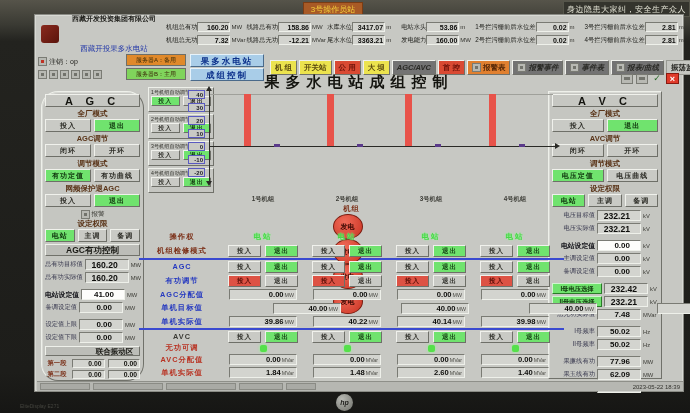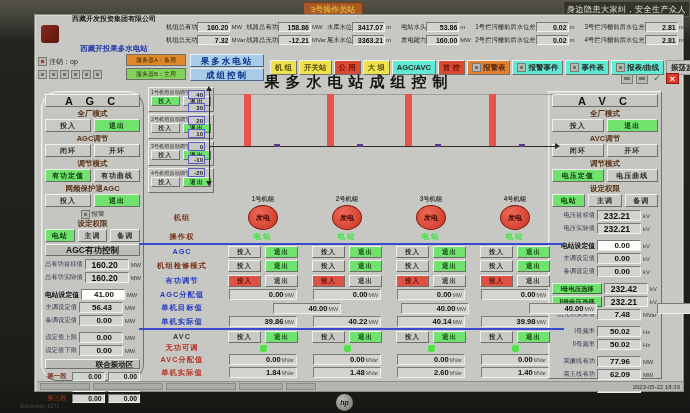--- a/index.html
+++ b/index.html
@@ -19,21 +19,21 @@
   #screen{position:absolute;left:34px;top:14px;width:650px;height:378px;background:#c7c8c3;
     border:1px solid #8a8b85;box-shadow:inset 0 0 0 1px #d8d9d4;}
   .raised{background:#c6c7c2;border:1px solid;border-color:#f0f1ec #70716a #70716a #f0f1ec;}
   .sunken{background:#d3d4cf;border:1px solid;border-color:#7a7b74 #eef0ea #eef0ea #7a7b74;}
   
   #hdr{position:absolute;left:3px;top:2px;width:644px;height:33px;display:flex;align-items:center;}
   .hdr-logo{width:18px;height:18px;margin:0 3px;background:linear-gradient(135deg,#8a2a1e,#5a140c);
     border-radius:3px;flex:none;}
   .company-col{width:104px;flex:none;text-align:center;}
   .company-l1{font-size:7px;font-weight:bold;color:#22221e;white-space:nowrap;}
-  .company-l2{font-size:7.5px;font-weight:bold;color:#2237a8;white-space:nowrap;margin-top:20px;}
+  .company-l2{font-size:7.5px;font-weight:normal;color:#2237a8;white-space:nowrap;margin-top:20px;}
   .hdr-fields{flex:1;display:flex;flex-direction:column;gap:3px;}
   .hdr-row{display:flex;align-items:center;gap:2px;}
   .hf{display:flex;align-items:center;}
   .hf-label{font-size:6.3px;color:#1c1c18;white-space:nowrap;}
   .hf-val{width:33px;height:10px;font-size:7px;font-weight:bold;color:#0e0e0c;text-align:right;
     padding-right:1px;line-height:9px;}
   .hf-unit{font-size:6px;color:#33332e;width:14px;padding-left:1px;}
   
   #tbar{position:absolute;left:3px;top:38px;width:644px;height:28px;display:flex;align-items:center;}
   .tb-left{width:88px;flex:none;}
@@ -49,21 +49,21 @@
   .nav-col{width:74px;flex:none;margin-right:6px;}
   .navbtn{height:13px;background:#a9cde8;border:1px solid;border-color:#e6f2fa #4a6a8a #4a6a8a #e6f2fa;
     color:#0a2f8a;font-weight:bold;font-size:8.5px;text-align:center;line-height:12px;letter-spacing:2px;}
   .navbtn+.navbtn{margin-top:1px;}
   .tabs{display:flex;gap:2px;height:15px;flex:1;}
   .tab{height:15px;border:1px solid;border-color:#f0f1ec #70716a #70716a #f0f1ec;font-size:7.5px;
     font-weight:bold;line-height:13px;text-align:center;padding:0 4px;white-space:nowrap;display:flex;align-items:center;gap:2px;}
   .tab.yellow{background:#ece34e;color:#5a4a10;}
   .tab.red{background:#d94a33;color:#6e130a;}
   .tab.orange{background:#e08030;color:#5a2a08;}
-  .tab.plain{background:#5eead4;color:#2a2a26;}
+  .tab.plain{background:#737373;color:#2a2a26;font-style:italic;}
   .tab.flat{background:#c6c7c2;color:#2a2a26;border-color:#9a9b94;}
   .tab .mini-ic{flex:none;}
   
   #main-title{position:absolute;left:0;top:58px;width:100%;text-align:center;font-size:15px;
     font-weight:bold;color:#14140f;letter-spacing:6px;}
   #win-icons{position:absolute;right:4px;top:58px;display:flex;gap:3px;align-items:center;}
   .wic{width:12px;height:10px;background:#b8b9b3;border:1px solid #7a7b74;position:relative;}
   .wic::after{content:"";position:absolute;left:2px;top:2px;right:2px;height:3px;background:#73746d;}
   .wic-check{width:12px;height:11px;color:#2a6a2a;font-size:9px;font-weight:bold;line-height:11px;text-align:center;background:none;border:none;}
   .wic-check::after{display:none;}
@@ -351,25 +351,20 @@
             <span class="vbox sunken big">160.20</span>
             <span class="vunit">MW</span>
           </div>
           <div class="gap4"></div>
           <div class="vrow">
             <span class="vlabel bold">电站设定值</span>
             <span class="vbox sunken white">41.00</span>
             <span class="vunit">MW</span>
           </div>
           <div class="vrow">
-            <span class="vlabel">主调设定值</span>
-            <span class="vbox sunken">56.43</span>
-            <span class="vunit">MW</span>
-          </div>
-          <div class="vrow">
             <span class="vlabel">备调设定值</span>
             <span class="vbox sunken">0.00</span>
             <span class="vunit">MW</span>
           </div>
           <div class="gap4"></div>
           <div class="vrow">
             <span class="vlabel">设定值上限</span>
             <span class="vbox sunken">0.00</span>
             <span class="vunit">MW</span>
           </div>
@@ -553,21 +548,21 @@
       </div>
 
     <div id="utable">
         <div class="trow" style="height: 9px;">
           <div class="tlab"></div>
           <div class="tcell thead">1号机组</div>
           <div class="tcell thead">2号机组</div>
           <div class="tcell thead">3号机组</div>
           <div class="tcell thead">4号机组</div>
         </div>
-        <div class="trow" style="height: 27px;">
+        <div class="trow" style="height: 27px; flex-direction: column;">
           <div class="tlab maroon">机组</div>
           <div class="tcell">
             <div class="gen-circle">发电</div>
           </div>
           <div class="tcell">
             <div class="gen-circle">发电</div>
           </div>
           <div class="tcell">
             <div class="gen-circle">发电</div>
           </div>
@@ -583,41 +578,41 @@
           <div class="tcell">
             <span class="opright">电站</span>
           </div>
           <div class="tcell">
             <span class="opright">电站</span>
           </div>
           <div class="tcell">
             <span class="opright">电站</span>
           </div>
         </div>
+        <div class="trow" style="height: 15px;">
+          <div class="tlab maroon">机组检修模式</div>
+          <div class="tcell">
+            <div class="tbtn">投入</div>
+            <div class="tbtn on">退出</div>
+          </div>
+          <div class="tcell">
+            <div class="tbtn">投入</div>
+            <div class="tbtn on">退出</div>
+          </div>
+          <div class="tcell">
+            <div class="tbtn">投入</div>
+            <div class="tbtn on">退出</div>
+          </div>
+          <div class="tcell">
+            <div class="tbtn">投入</div>
+            <div class="tbtn on">退出</div>
+          </div>
+        </div>
         <div class="trow sectline" style="height: 15px;">
           <div class="tlab blue">AGC</div>
-          <div class="tcell">
-            <div class="tbtn">投入</div>
-            <div class="tbtn on">退出</div>
-          </div>
-          <div class="tcell">
-            <div class="tbtn">投入</div>
-            <div class="tbtn on">退出</div>
-          </div>
-          <div class="tcell">
-            <div class="tbtn">投入</div>
-            <div class="tbtn on">退出</div>
-          </div>
-          <div class="tcell">
-            <div class="tbtn">投入</div>
-            <div class="tbtn on">退出</div>
-          </div>
-        </div>
-        <div class="trow" style="height: 15px;">
-          <div class="tlab maroon">机组检修模式</div>
           <div class="tcell">
             <div class="tbtn">投入</div>
             <div class="tbtn on">退出</div>
           </div>
           <div class="tcell">
             <div class="tbtn">投入</div>
             <div class="tbtn on">退出</div>
           </div>
           <div class="tcell">
             <div class="tbtn">投入</div>

